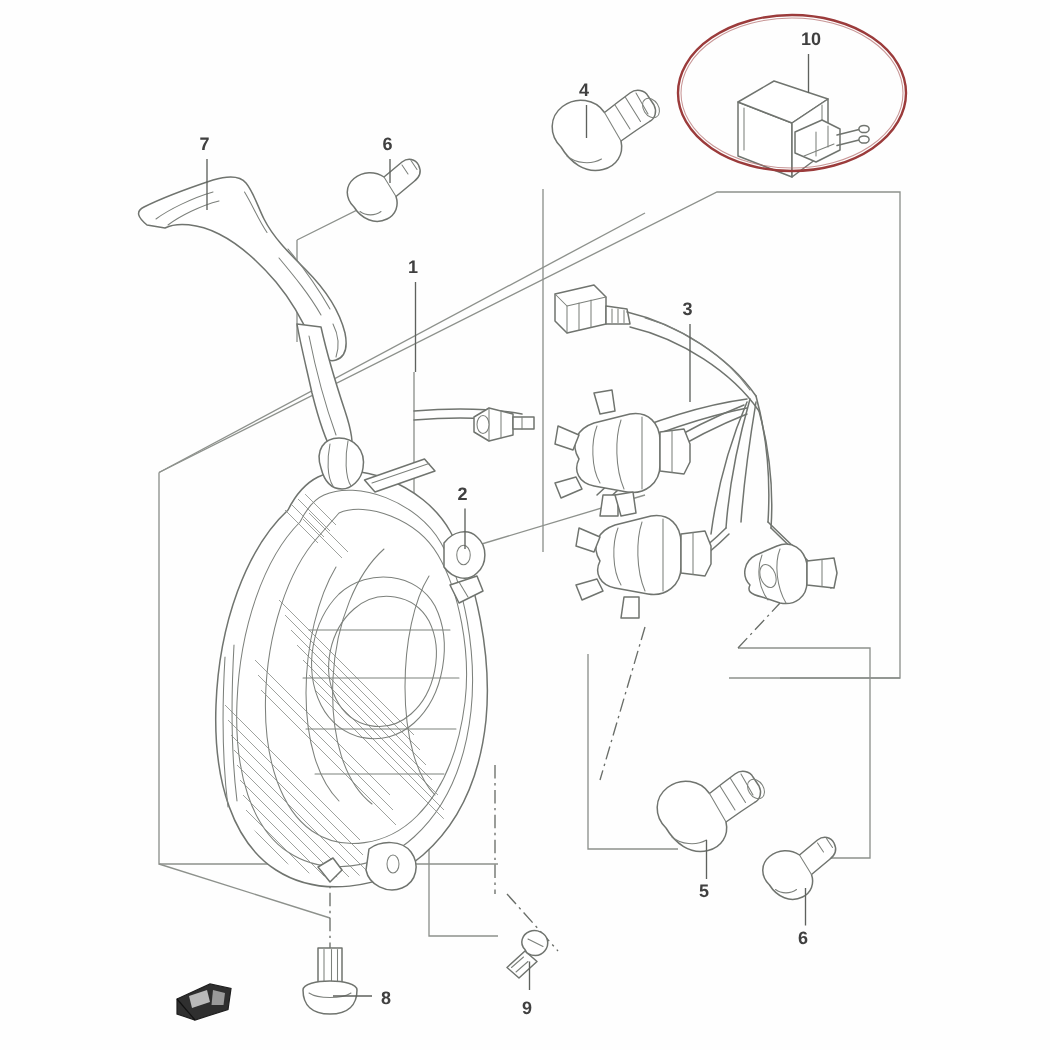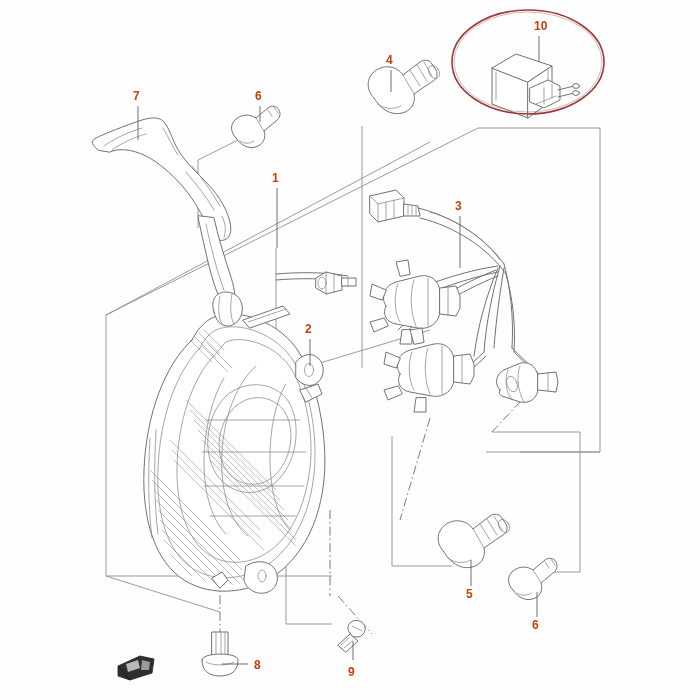--- a/index.html
+++ b/index.html
@@ -1,20 +1,20 @@
 <!DOCTYPE html>
 <html><head>
 <meta charset="utf-8">
 <title>Parts Diagram</title>
 <style>
   html,body{margin:0;padding:0;background:#ffffff;}
   body{width:700px;height:700px;overflow:hidden;font-family:"Liberation Sans",sans-serif;}
   #stage{position:relative;width:700px;height:700px;background:#fefefe;}
   svg#diagram{position:absolute;left:0;top:0;width:700px;height:700px;}
-  .lbl{position:absolute;font-family:"Liberation Sans",sans-serif;font-size:12px;font-weight:700;color:#c2410c;line-height:1;letter-spacing:0;user-select:none;}
+  .lbl{position:absolute;font-family:"Liberation Sans",sans-serif;font-size:12px;font-weight:700;color:#404040;line-height:1;letter-spacing:0;user-select:none;}
 </style>
 </head>
 <body>
 
 <div id="stage">
 
   <svg id="diagram" viewBox="0 0 700 700">
     <defs>
       <style>
         .ln{fill:none;stroke:#70746f;stroke-width:1;stroke-linecap:round;stroke-linejoin:round;}

